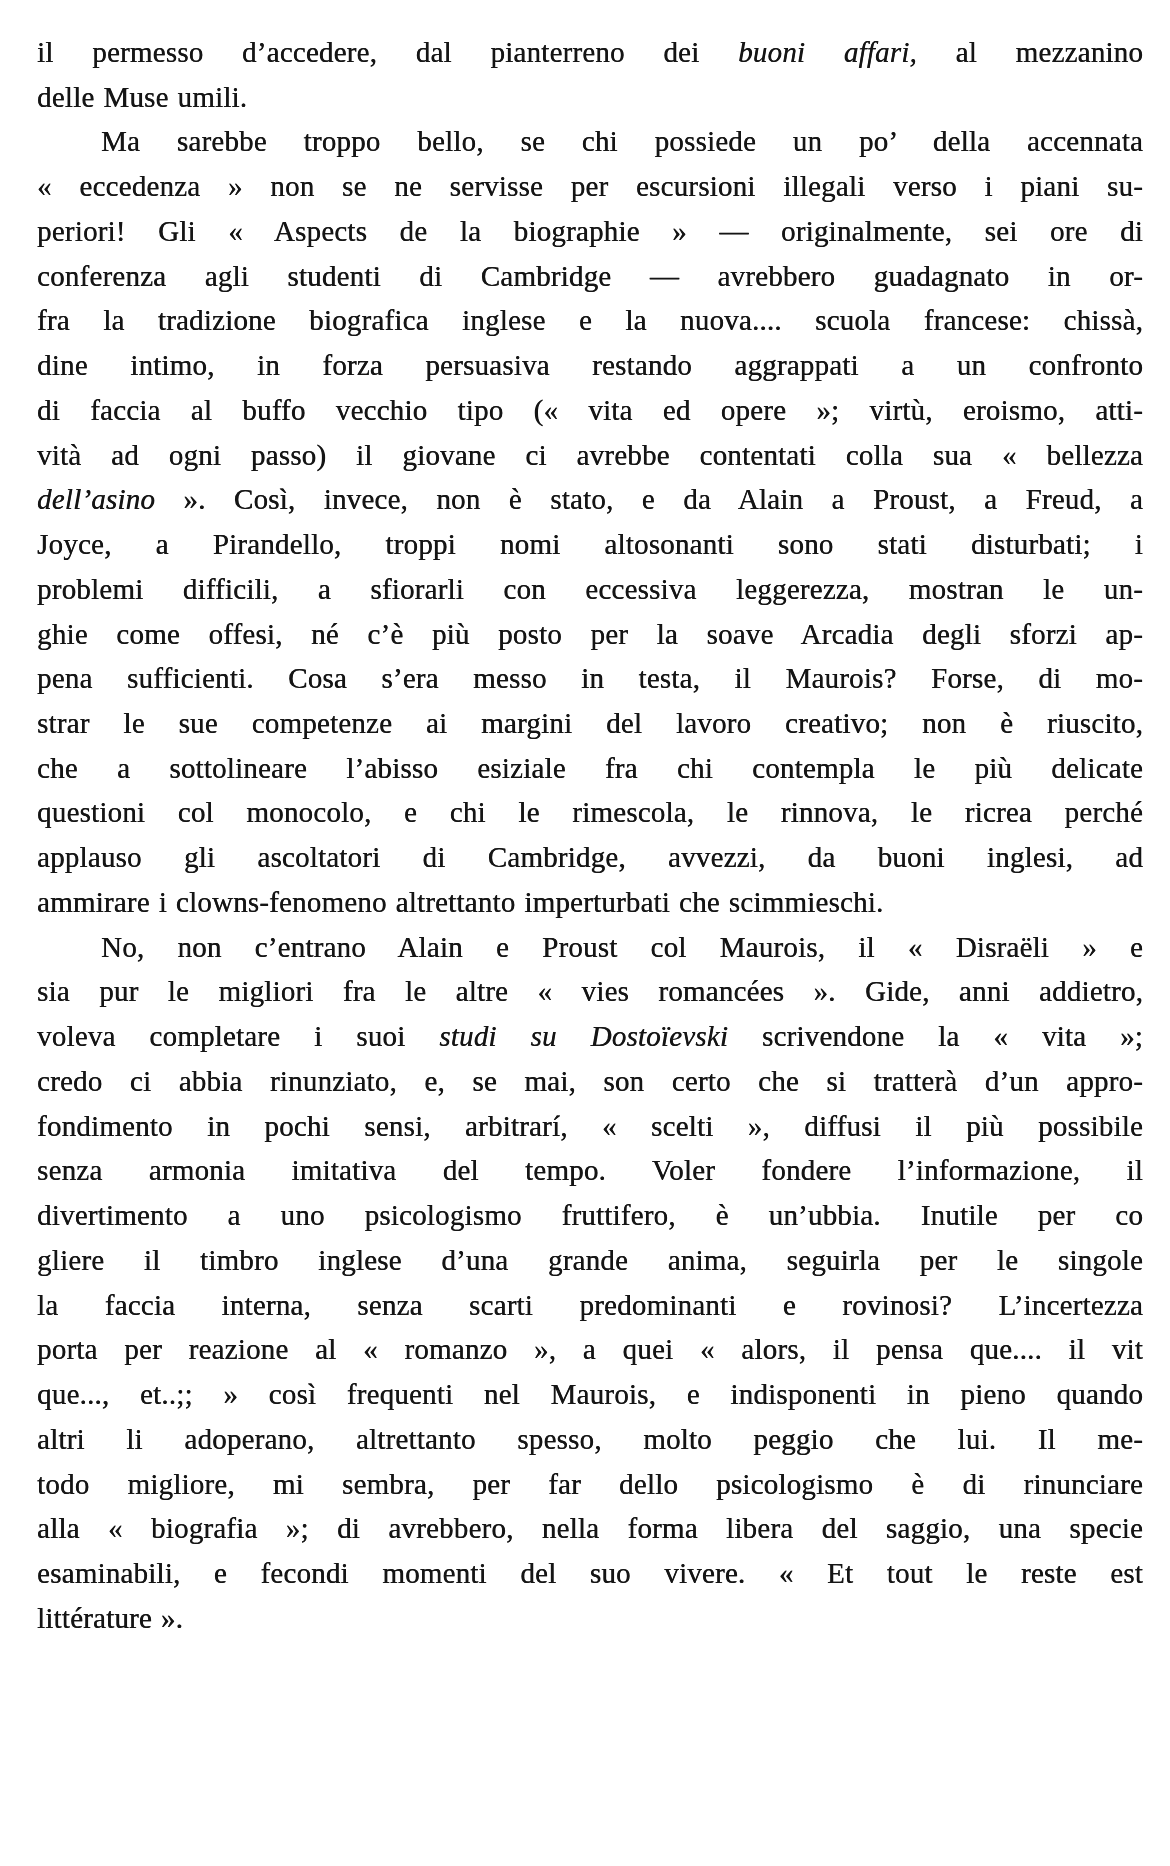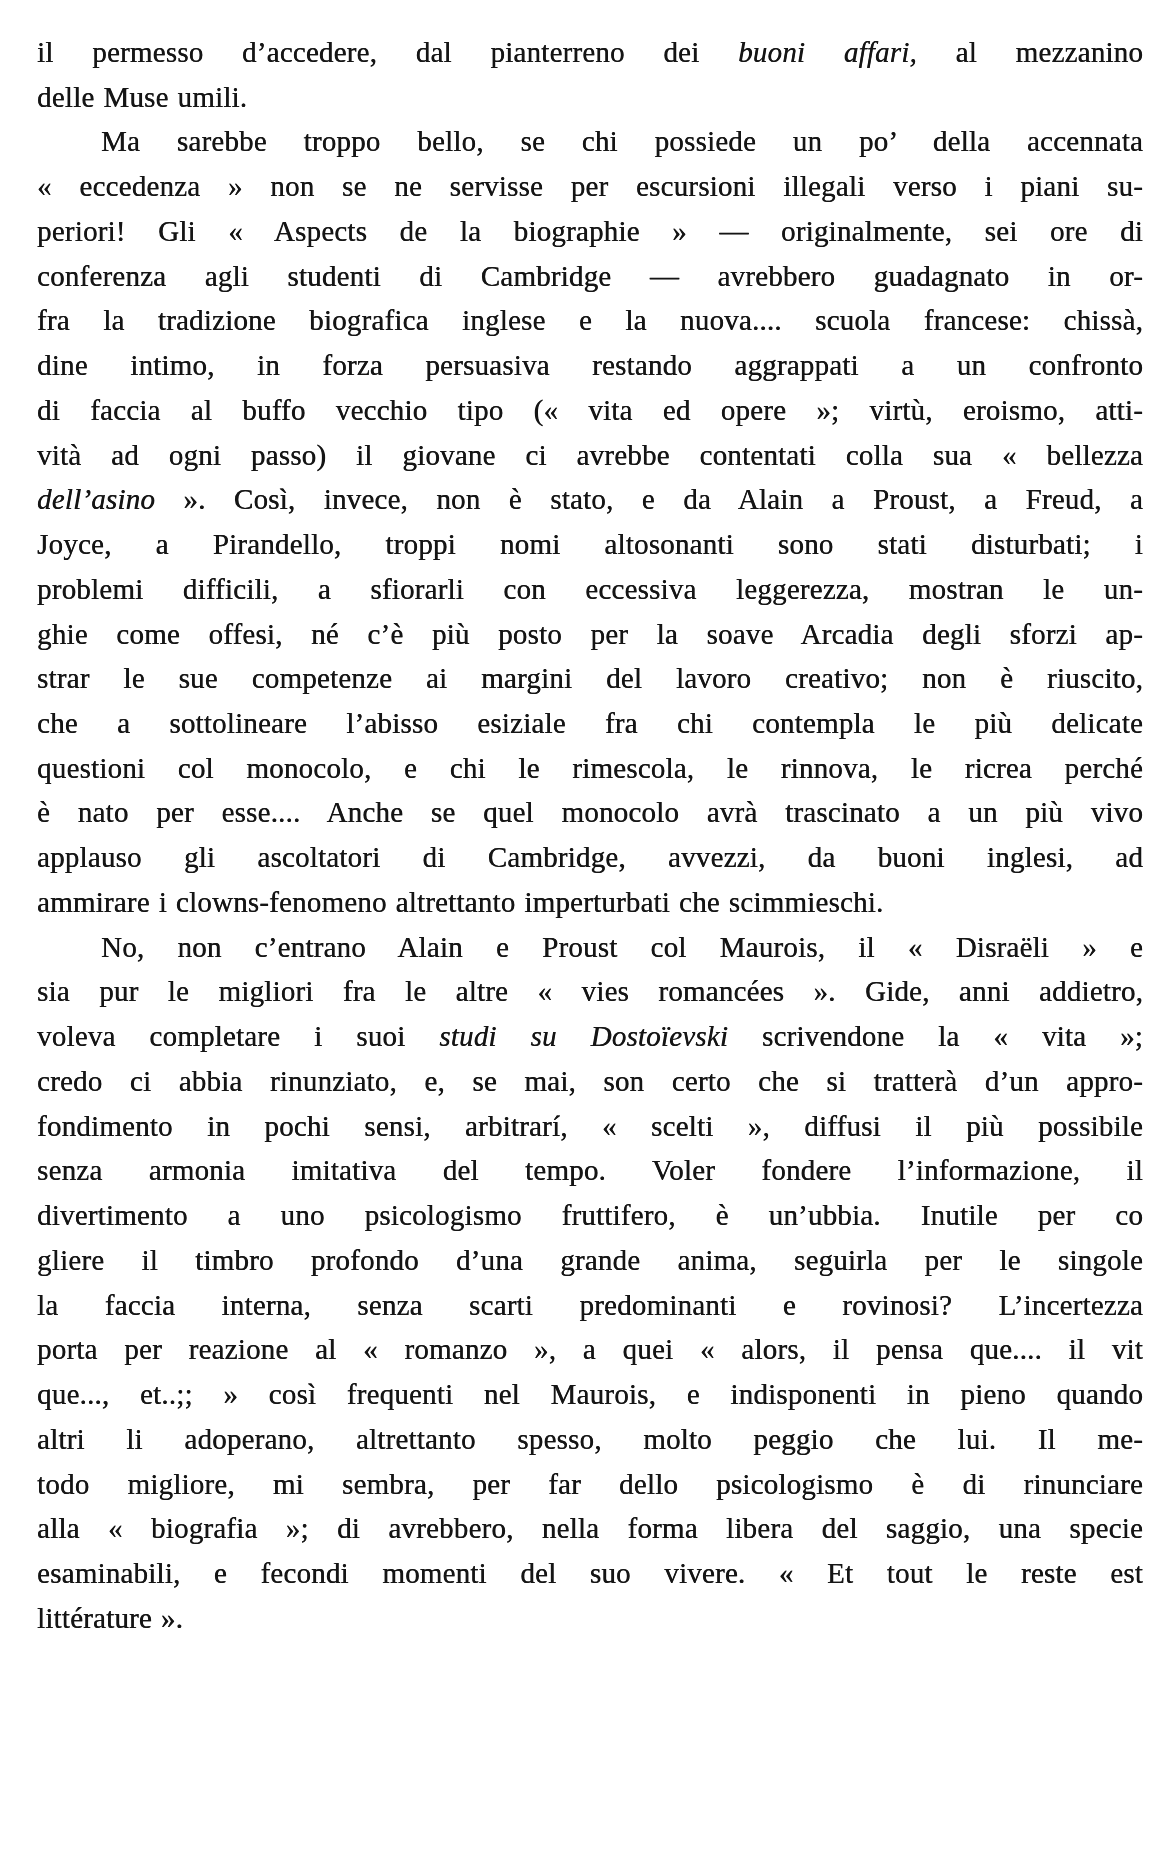--- a/index.html
+++ b/index.html
@@ -60,34 +60,34 @@
       <div class="line"><span>periori! Gli « Aspects de la biographie » — originalmente, sei ore di</span></div>
       <div class="line"><span>conferenza agli studenti di Cambridge — avrebbero guadagnato in or-</span></div>
       <div class="line"><span>fra la tradizione biografica inglese e la nuova.... scuola francese: chissà,</span></div>
       <div class="line"><span>dine intimo, in forza persuasiva restando aggrappati a un confronto</span></div>
       <div class="line"><span>di faccia al buffo vecchio tipo (« vita ed opere »; virtù, eroismo, atti-</span></div>
       <div class="line"><span>vità ad ogni passo) il giovane ci avrebbe contentati colla sua « bellezza</span></div>
       <div class="line"><span class="italic">dell’asino</span><span> ». Così, invece, non è stato, e da Alain a Proust, a Freud, a</span></div>
       <div class="line"><span>Joyce, a Pirandello, troppi nomi altosonanti sono stati disturbati; i</span></div>
       <div class="line"><span>problemi difficili, a sfiorarli con eccessiva leggerezza, mostran le un-</span></div>
       <div class="line"><span>ghie come offesi, né c’è più posto per la soave Arcadia degli sforzi ap-</span></div>
+      <div class="line"><span>pena sufficienti. Cosa s’era messo in testa, il Maurois? Forse, di mo-</span></div>
       <div class="line"><span>strar le sue competenze ai margini del lavoro creativo; non è riuscito,</span></div>
       <div class="line"><span>che a sottolineare l’abisso esiziale fra chi contempla le più delicate</span></div>
       <div class="line"><span>questioni col monocolo, e chi le rimescola, le rinnova, le ricrea perché</span></div>
-      <div class="line"><span>è nato per esse.... Anche se quel monocolo avrà trascinato a un più vivo</span></div>
       <div class="line"><span>applauso gli ascoltatori di Cambridge, avvezzi, da buoni inglesi, ad</span></div>
       <div class="line para-end"><span>ammirare i clowns-fenomeno altrettanto imperturbati che scimmieschi.</span></div>
       <div class="line indent"><span>No, non c’entrano Alain e Proust col Maurois, il « Disraëli » e</span></div>
       <div class="line"><span>sia pur le migliori fra le altre « vies romancées ». Gide, anni addietro,</span></div>
       <div class="line"><span>voleva completare i suoi </span><span class="italic">studi su Dostoïevski</span><span> scrivendone la « vita »;</span></div>
       <div class="line"><span>credo ci abbia rinunziato, e, se mai, son certo che si tratterà d’un appro-</span></div>
       <div class="line"><span>fondimento in pochi sensi, arbitrarí, « scelti », diffusi il più possibile</span></div>
       <div class="line"><span>senza armonia imitativa del tempo. Voler fondere l’informazione, il</span></div>
       <div class="line"><span>divertimento a uno psicologismo fruttifero, è un’ubbia. Inutile per co</span></div>
-      <div class="line"><span>gliere il timbro profondo d’una grande anima, seguirla per le singole</span></div>
+      <div class="line"><span>gliere il timbro inglese d’una grande anima, seguirla per le singole</span></div>
       <div class="line"><span>la faccia interna, senza scarti predominanti e rovinosi? L’incertezza</span></div>
       <div class="line"><span>porta per reazione al « romanzo », a quei « alors, il pensa que.... il vit</span></div>
       <div class="line"><span>que..., et..;; » così frequenti nel Maurois, e indisponenti in pieno quando</span></div>
       <div class="line"><span>altri li adoperano, altrettanto spesso, molto peggio che lui. Il me-</span></div>
       <div class="line"><span>todo migliore, mi sembra, per far dello psicologismo è di rinunciare</span></div>
       <div class="line"><span>alla « biografia »; di avrebbero, nella forma libera del saggio, una specie</span></div>
       <div class="line"><span>esaminabili, e fecondi momenti del suo vivere. « Et tout le reste est</span></div>
       <div class="line para-end"><span>littérature ».</span></div>
     </div>
   <div class="page-number">59</div>

